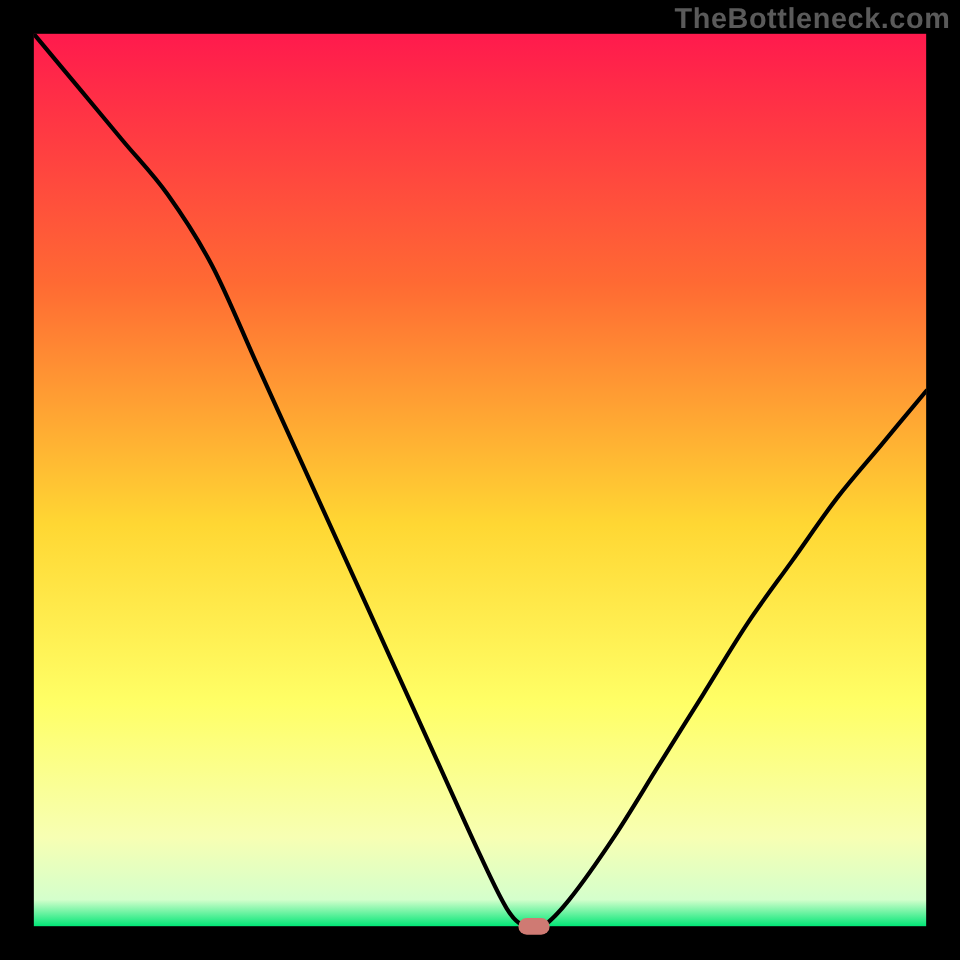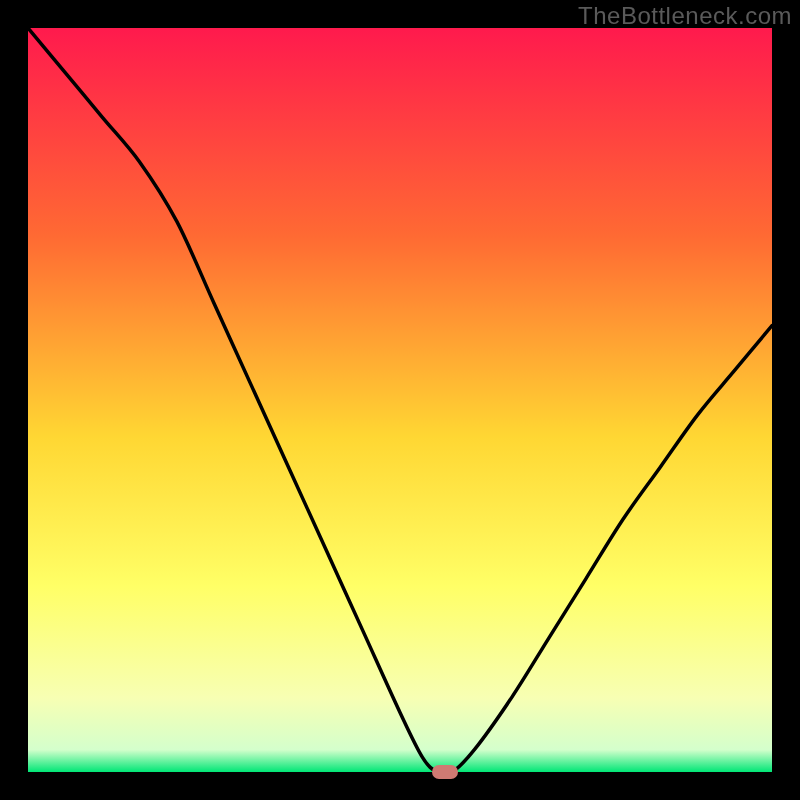--- a/index.html
+++ b/index.html
@@ -16,21 +16,21 @@
     width: 800px;
     height: 800px;
     background: #000;
   }
   .watermark {
     position: absolute;
     top: 2px;
     right: 8px;
     color: #5a5a5a;
     font-size: 24px;
-    font-weight: 400;
+    font-weight: 700;
     letter-spacing: 0.5px;
     z-index: 10;
   }
   .plot {
     position: absolute;
     left: 28px;
     top: 28px;
     width: 744px;
     height: 744px;
   }

